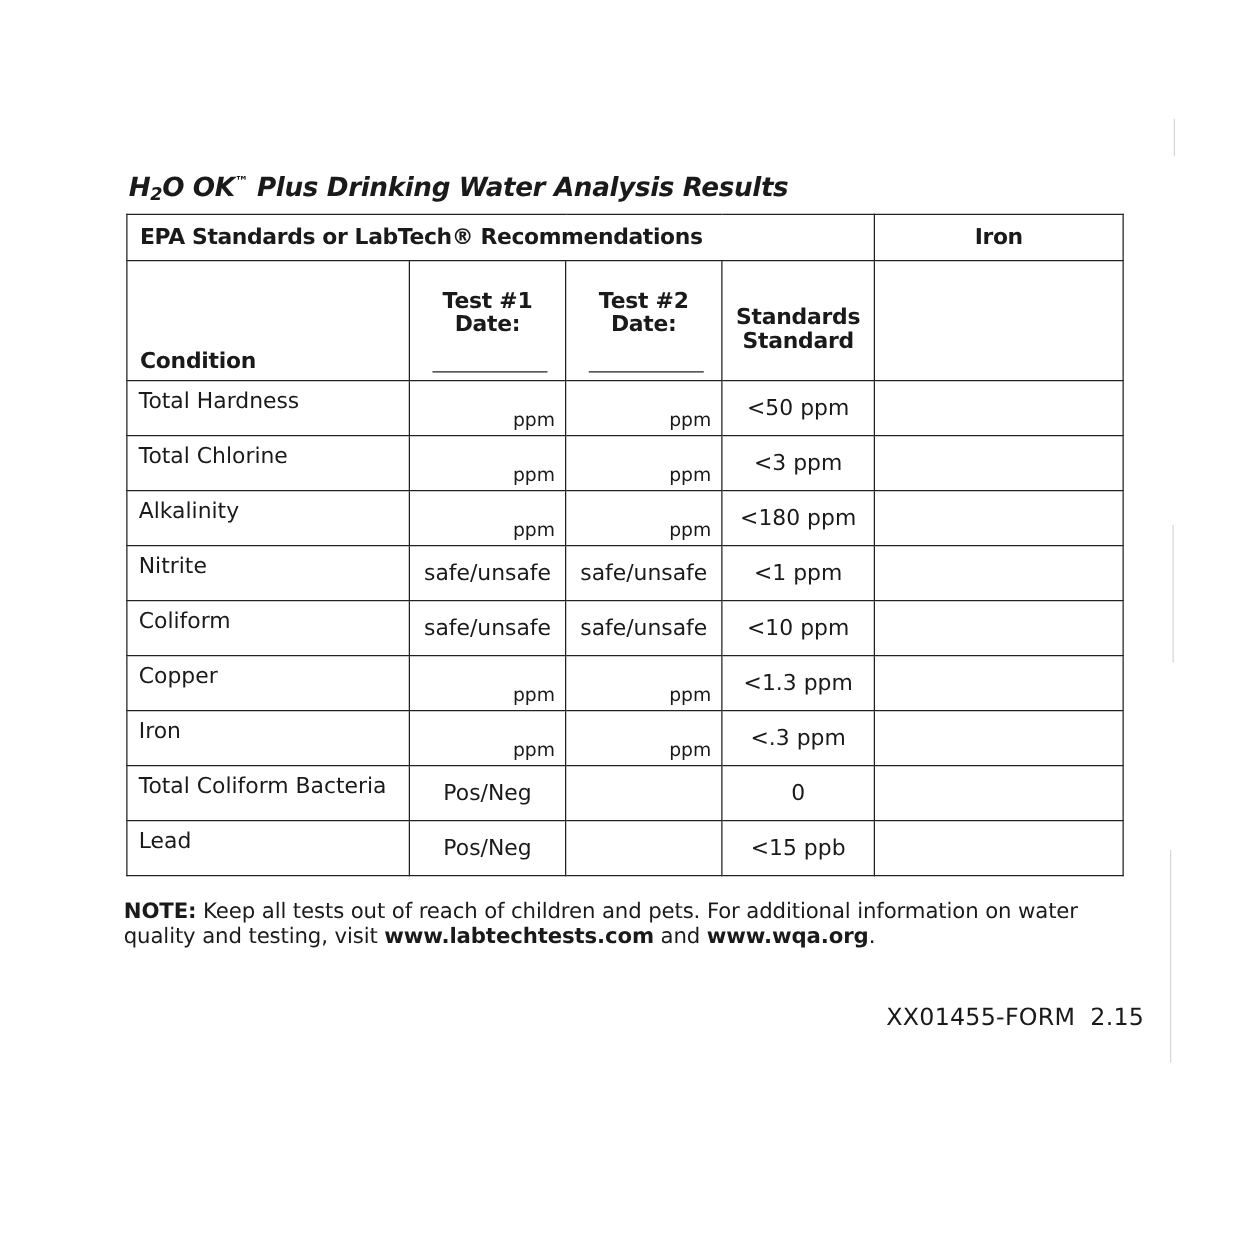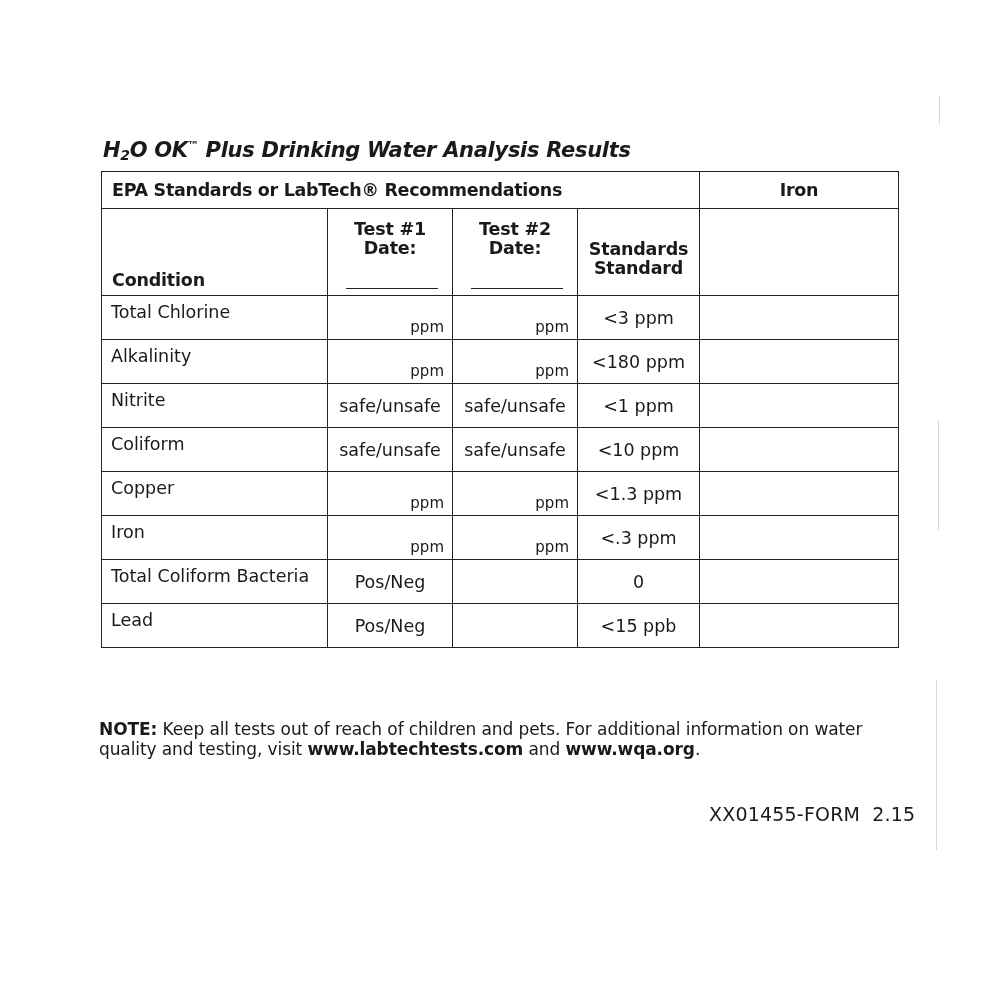--- a/index.html
+++ b/index.html
@@ -10,21 +10,21 @@
   .title sub { font-size:14px; vertical-align:-3px; }
   .title .tm { font-size:11px; vertical-align:8px; }
   table.form { position:absolute; left:101px; top:171px; border-collapse:collapse;
                table-layout:fixed; width:797px; }
   table.form td { border:1.5px solid #222; padding:0; vertical-align:middle; }
   .sec-head td { height:36px; font-weight:bold; font-size:17.5px; letter-spacing:-0.3px; }
   .sec-head .epa { padding-left:10px; }
   .sec-head .notes { text-align:center; }
   .col-head td { height:72px; font-weight:bold; font-size:17.5px; letter-spacing:-0.2px; }
   .col-head .cond { vertical-align:bottom; padding:0 0 5px 10px; }
-  .col-head .test { text-align:center; vertical-align:top; line-height:19px; padding-top:11px; position:relative; }
+  .col-head .test { text-align:center; vertical-align:top; line-height:19px; padding-top:23px; position:relative; }
   .col-head .test .uline { position:absolute; left:18px; right:14px; bottom:6px; border-bottom:1.5px solid #222; }
   .col-head .std { text-align:center; line-height:19px; vertical-align:middle; padding-top:14px; }
   .row td { height:37px; font-size:17.5px; }
   .row .cname { padding-left:9px; vertical-align:top; padding-top:6px; }
   .row .sub { font-size:12.5px; display:block; margin-top:3px; }
   .row .unit { text-align:right; vertical-align:bottom; padding:0 8px 3px 0; font-size:15px; }
   .row .opt { text-align:center; }
   .row .stdv { text-align:center; }
   .row.tall td { height:54px; }
   .row.tall .cname { padding-top:3px; }
@@ -65,20 +65,27 @@
       <div>Date:</div>
       <div class="uline"></div>
     </td>
     <td class="std">
       <div>Standards</div>
       <div>Standard</div>
     </td>
     <td></td>
   </tr>
 
+  <tr class="row">
+    <td class="cname">Total Hardness</td>
+    <td class="unit">ppm</td>
+    <td class="unit">ppm</td>
+    <td class="stdv">&lt;50 ppm</td>
+    <td></td>
+  </tr>
   <tr class="row">
     <td class="cname">Total Chlorine</td>
     <td class="unit">ppm</td>
     <td class="unit">ppm</td>
     <td class="stdv">&lt;3 ppm</td>
     <td></td>
   </tr>
   <tr class="row">
     <td class="cname">Alkalinity</td>
     <td class="unit">ppm</td>

